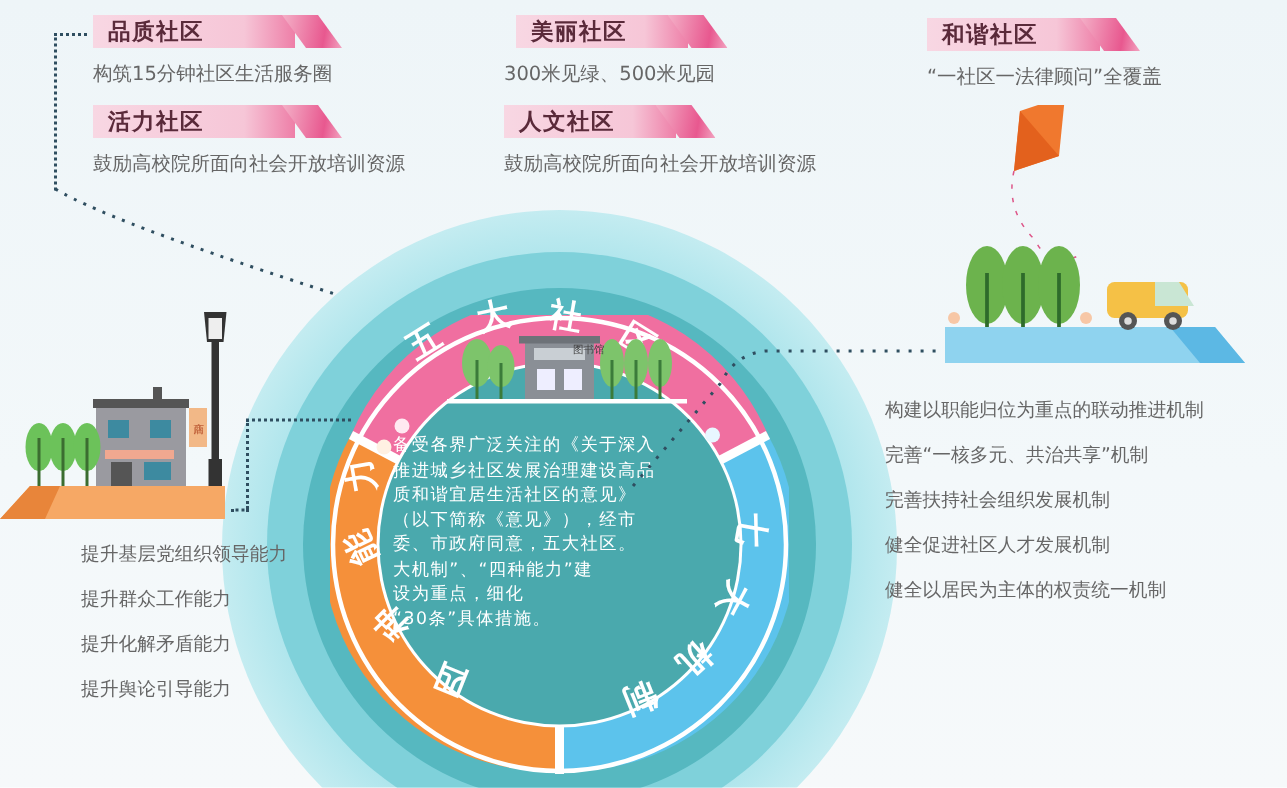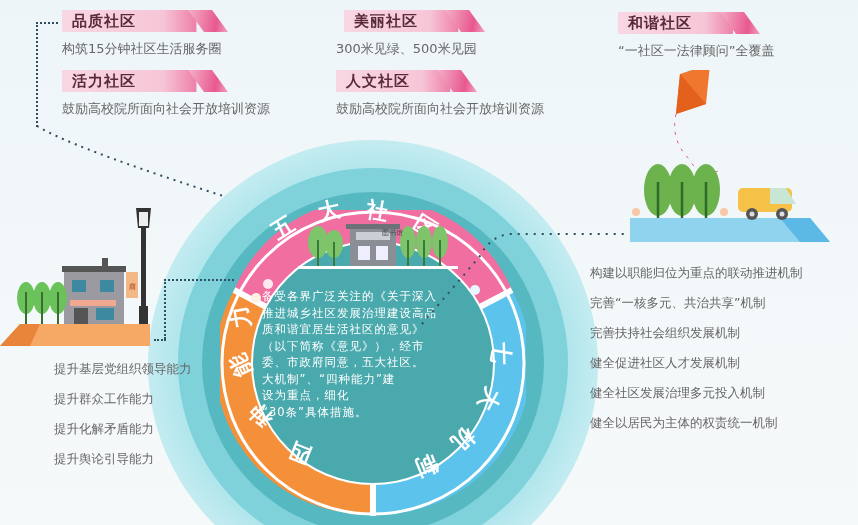--- a/index.html
+++ b/index.html
@@ -198,15 +198,14 @@
 
 <svg class="abs" style="left:420px;top:226px;" width="210" height="100">
   <path d="M2 98 L60 30 Q70 10 90 8 L205 8" stroke="#2f4e60" stroke-width="2" stroke-dasharray="2 6" fill="none"></path>
 </svg>
 
 <div class="abs" style="left:590px;top:258px;">
   <div class="list-item">构建以职能归位为重点的联动推进机制</div>
   <div class="list-item">完善“一核多元、共治共享”机制</div>
   <div class="list-item">完善扶持社会组织发展机制</div>
   <div class="list-item">健全促进社区人才发展机制</div>
-  <div class="list-item">健全社区发展治理多元投入机制</div>
   <div class="list-item">健全以居民为主体的权责统一机制</div>
 </div>
 
 </body></html>

